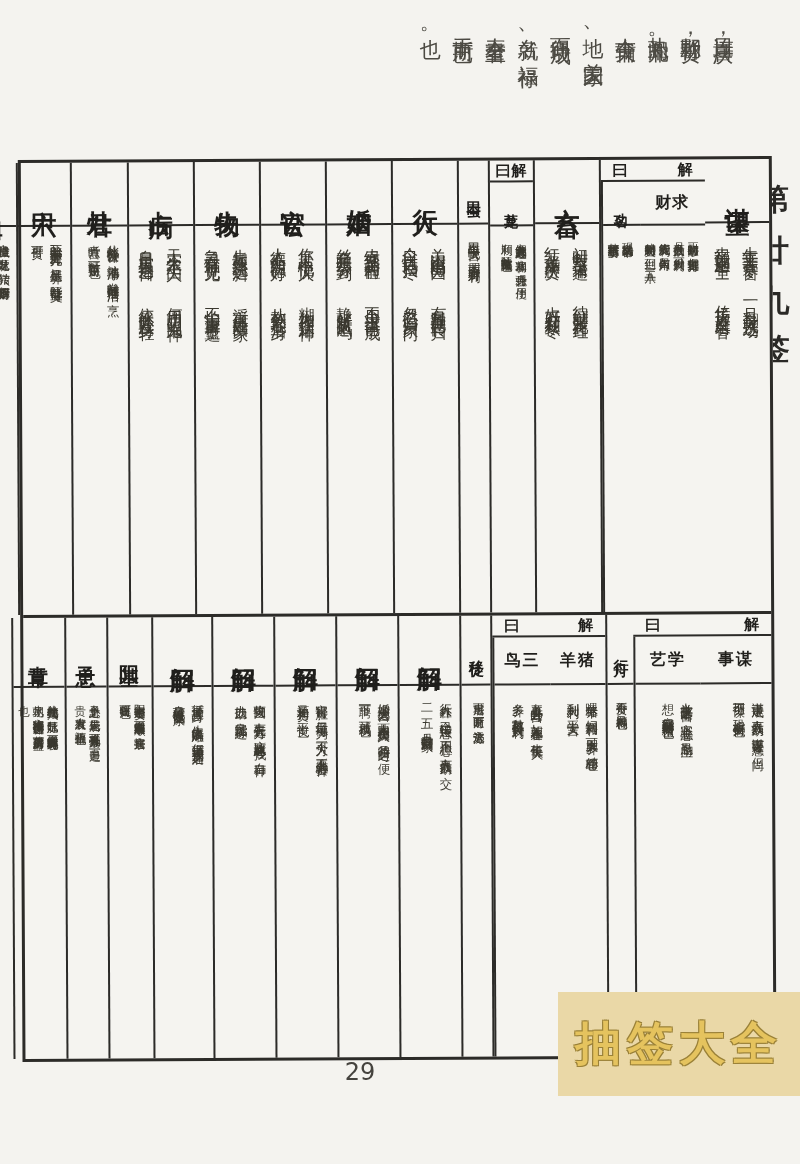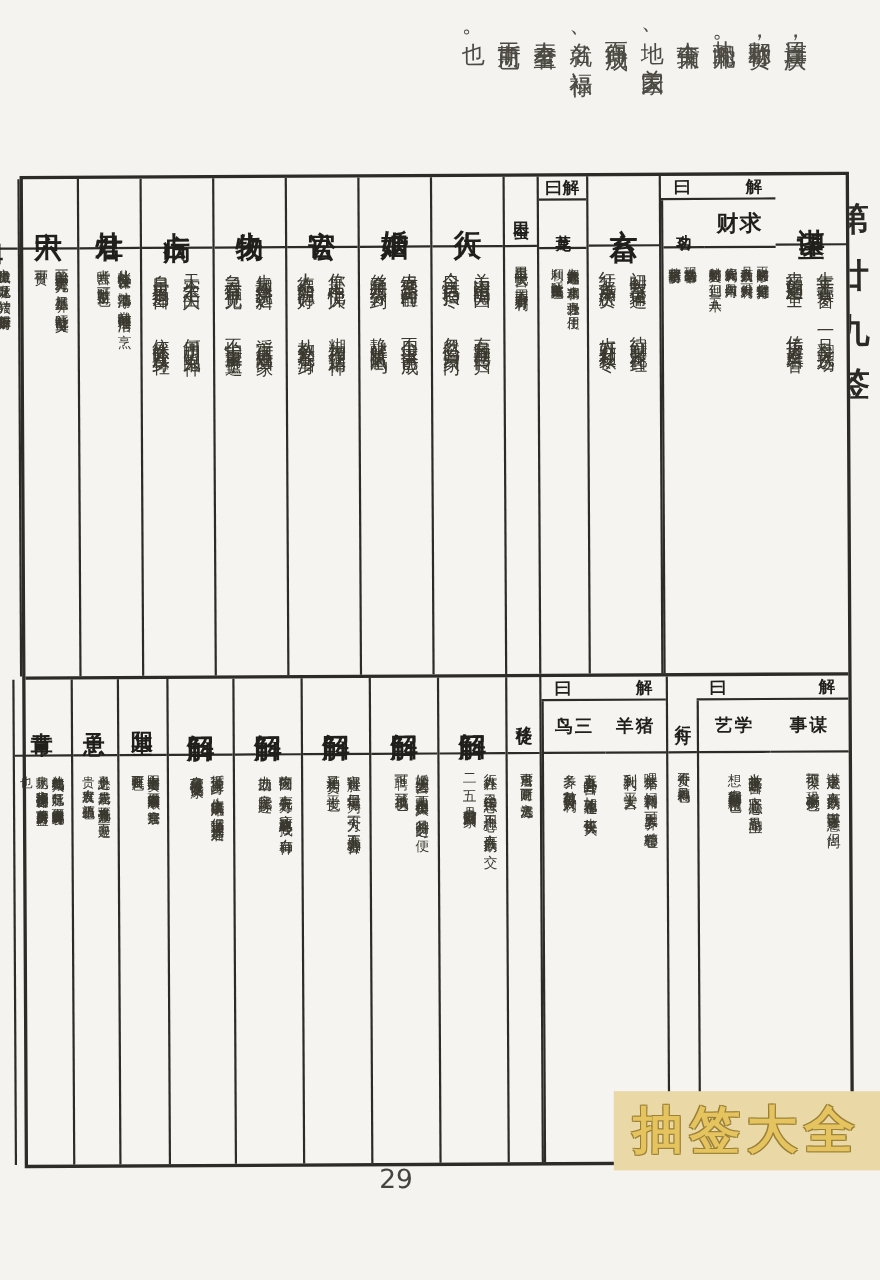--- a/index.html
+++ b/index.html
@@ -59,27 +59,27 @@
     padding:0 12px;
   }
   .strip span{display:block;}
   .gbody{flex:1;display:flex;flex-direction:row-reverse;}
   .sub{display:flex;flex-direction:column;box-sizing:border-box;}
   .sub.sep{border-left:2px solid #2c2b28;}
   .sub-hd{
     height:42px;flex:none;border-bottom:2px solid #2c2b28;
     font-weight:bold;color:#201f1c;display:flex;align-items:center;justify-content:center;
   }
-  .sub-hd.h{font-size:20px;letter-spacing:1px;}
+  .sub-hd.h{font-size:16px;letter-spacing:1px;}
   .sub-hd.h2{font-size:16px;letter-spacing:2px;}
   .sub-hd.v{writing-mode:vertical-rl;text-orientation:upright;font-size:14px;letter-spacing:1px;}
   .trow2 .sub-hd{height:46px;}
   
   .wm{
-    position:absolute;left:558px;top:992px;width:242px;height:72px;
+    position:absolute;left:558px;top:992px;width:242px;height:104px;
     background:#ead8a7;display:flex;align-items:center;justify-content:center;
     z-index:6;
   }
   .wm span{
     font-size:46px;font-weight:bold;letter-spacing:6px;color:#e5c35e;
     text-shadow:-1px -1px 0 #9a8138,1px -1px 0 #9a8138,-1px 1px 0 #9a8138,1px 1px 0 #9a8138;
     font-family:"DejaVu Sans","Liberation Sans",sans-serif;
   }
   
   .pageno{

